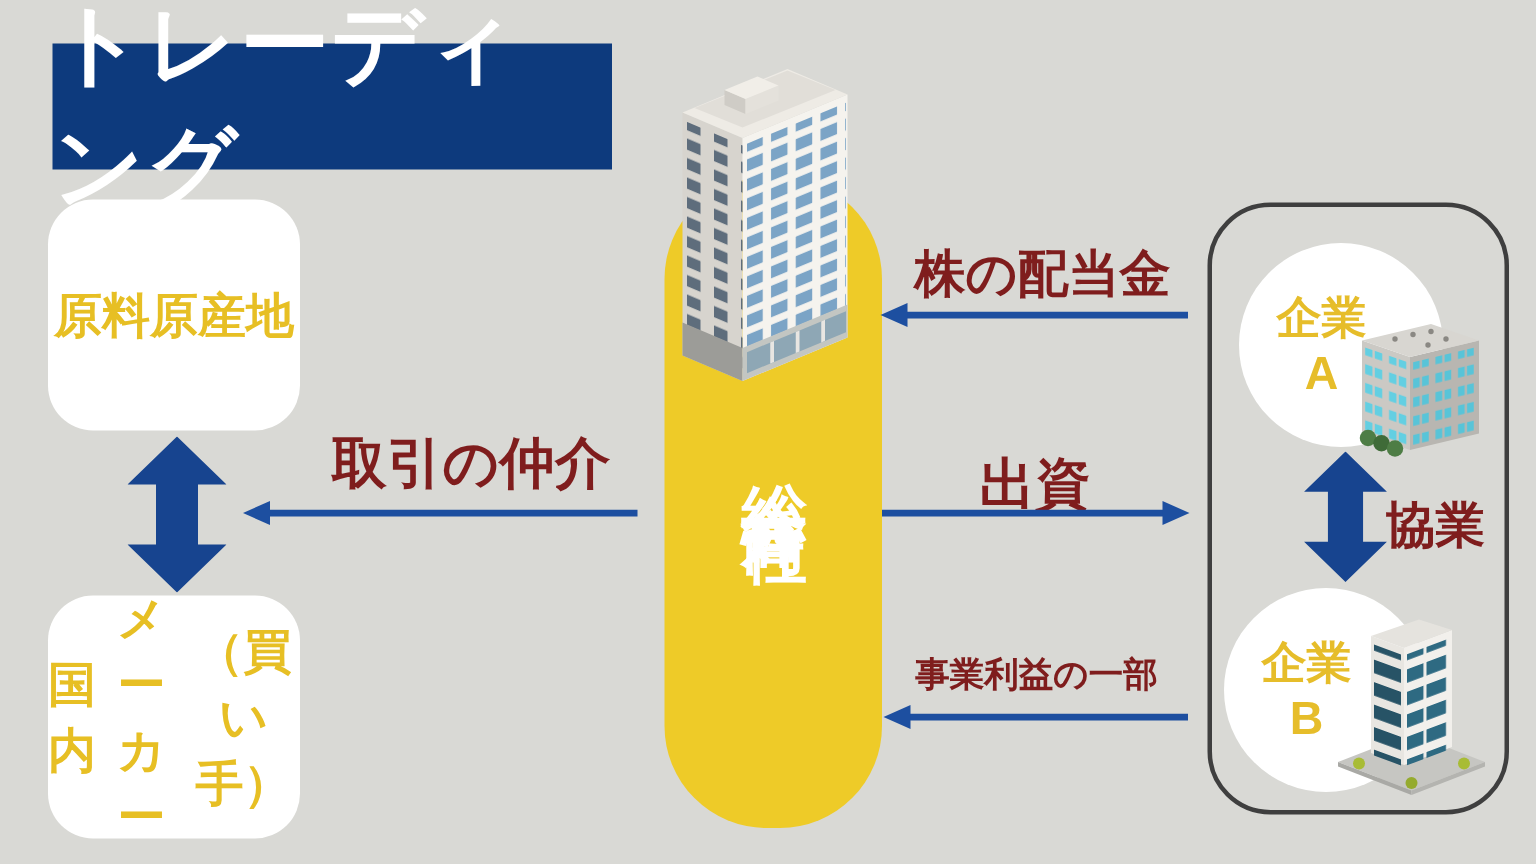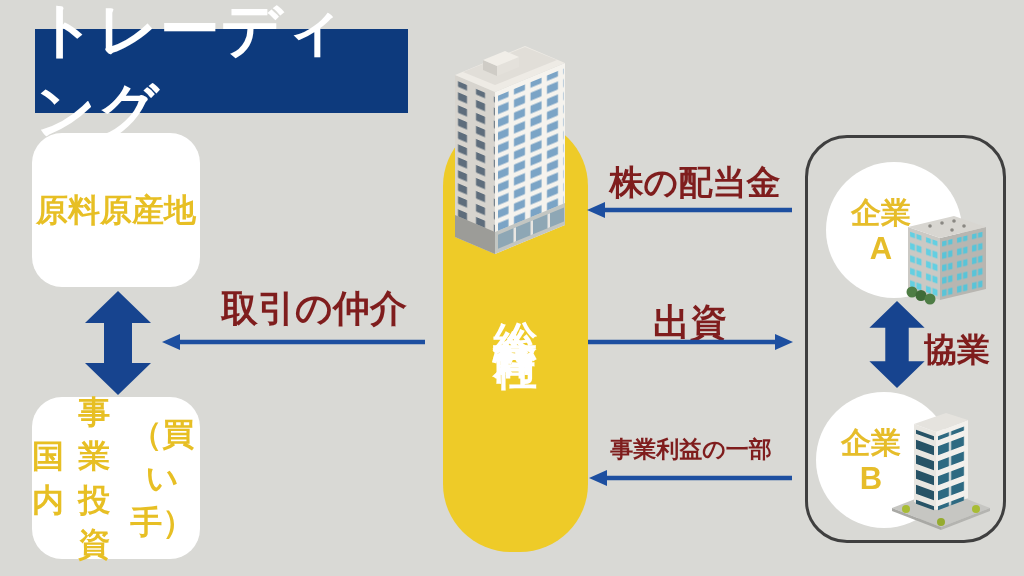--- a/index.html
+++ b/index.html
@@ -86,21 +86,21 @@
   <div class="pill-label">
     <span>総合商社</span>
   </div>
 
   <div class="white-box" id="box-seller">
     <span>原料</span>
     <span>原産地</span>
   </div>
   <div class="white-box" id="box-buyer">
     <span>国内</span>
-    <span>事業投資</span>
+    <span>メーカー</span>
     <span>（買い手）</span>
   </div>
 
   <svg class="abs" style="left:85px;top:291px;" width="66" height="104" viewBox="0 0 66 104">
     <polygon points="33,0 66,32 47,32 47,72 66,72 33,104 0,72 19,72 19,32 0,32" fill="#17448f"></polygon>
   </svg>
 
   <div class="flow-label" id="lbl-mediation">取引の仲介</div>
   <svg class="abs" style="left:161px;top:331px;" width="266" height="22" viewBox="0 0 266 22">
     <line x1="16" y1="11" x2="264" y2="11" stroke="#1d4fa0" stroke-width="4.5"></line>

